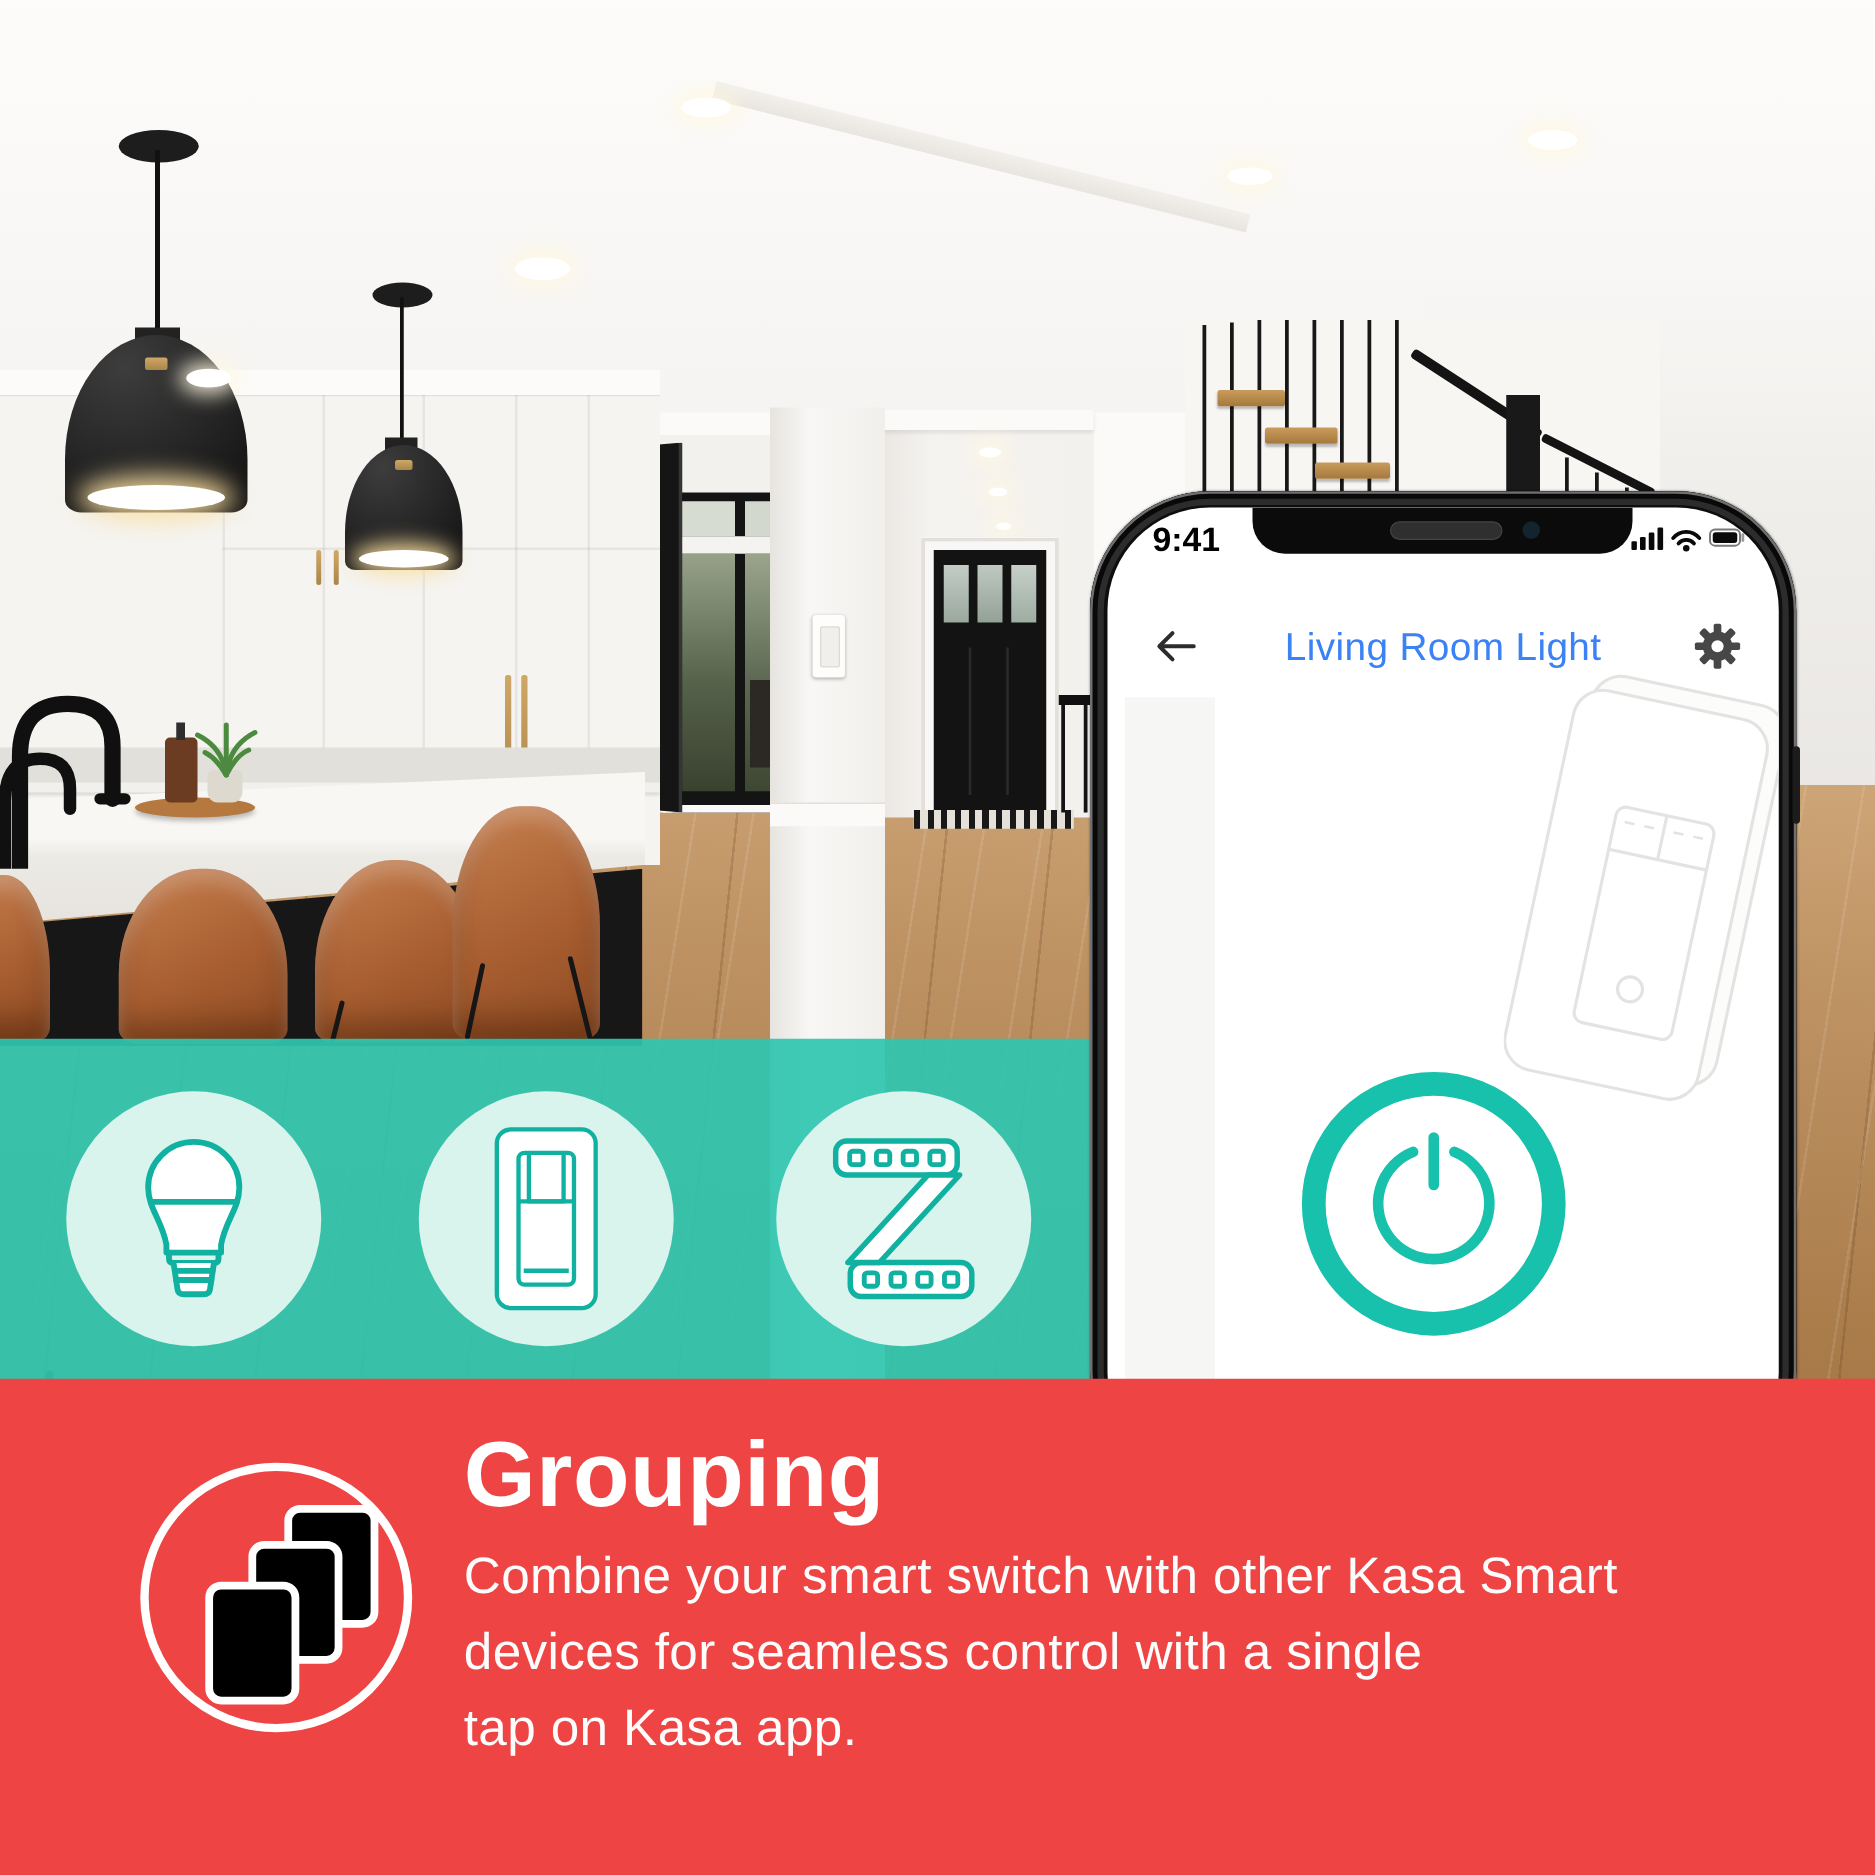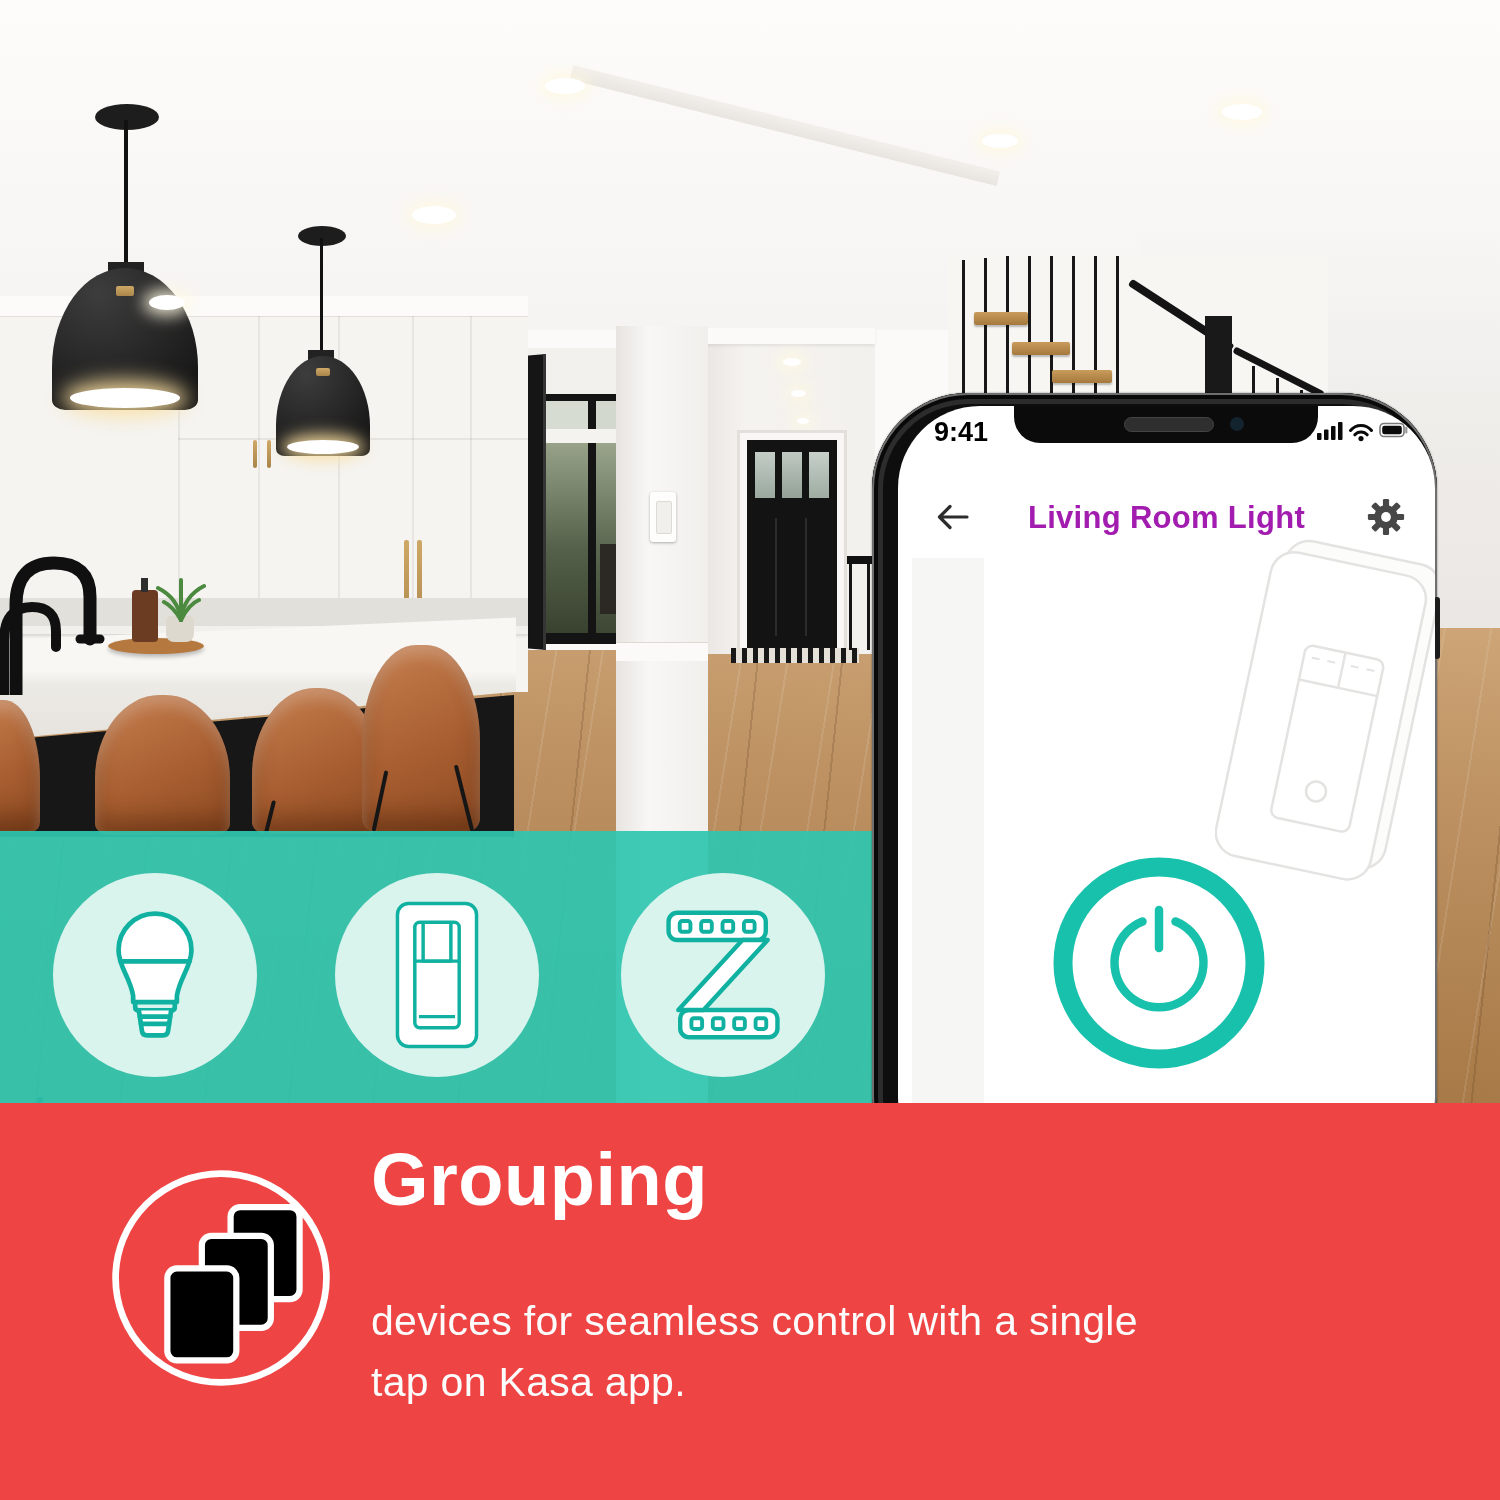--- a/index.html
+++ b/index.html
@@ -12,21 +12,21 @@
   .bal{background:#181818;}
   .step{background:linear-gradient(180deg,#c99c5d,#a5793c);border-radius:2px;box-shadow:0 2px 2px rgba(0,0,0,.25);}
   .rlight{background:#fff;border-radius:50%;box-shadow:0 0 16px 6px rgba(255,248,225,.85);}
   .seam{background:rgba(0,0,0,.06);}
   .brass{background:linear-gradient(180deg,#cfa866,#a9854a);border-radius:2px;}
   .circle-chip{background:rgba(226,245,240,.95);border-radius:50%;display:flex;align-items:center;justify-content:center;}
   .phone-frame{background:#0e0e0e;border-radius:96px;
        box-shadow:inset 0 0 0 2px #6f6f6f,inset 0 0 0 6px #090909,inset 0 0 0 11px #2c2c2c,0 0 2px rgba(0,0,0,.5);}
   .screen{background:#ffffff;border-radius:82px;overflow:hidden;}
   .notch{background:#0b0b0b;border-radius:0 0 26px 26px;}
-  .ptitle{font-size:31px;color:#a21caf;font-weight:700;letter-spacing:.3px;text-align:center;}
+  .ptitle{font-size:31px;color:#3b82f6;font-weight:400;letter-spacing:.3px;text-align:center;}
   .ptime{font-size:27px;font-weight:700;color:#000;}
   .feature-heading{font-size:74px;font-weight:700;color:#ffffff;letter-spacing:.5px;}
   .feature-line{font-size:41px;color:#fcfcfc;letter-spacing:.3px;}
 </style>
 </head>
 <body>
 
 <div id="stage">
 
   <div class="a" style="left:0;top:0;width:1500px;height:1165px;">
@@ -226,21 +226,21 @@
             <rect x="11.5" y="44.5" width="11" height="11" rx="2.5"></rect>
             <rect x="33.5" y="44.5" width="11" height="11" rx="2.5"></rect>
           </g>
         </g>
       </svg>
     </div>
   </div>
 
   <div class="a phone-frame" style="left:872px;top:393px;width:565px;height:800px;">
     <div class="a" style="right:-3px;top:204px;width:6px;height:62px;background:#1c1c1c;border-radius:3px;"></div>
-    <div class="a screen" style="left:26px;top:13px;width:537px;height:774px;">
+    <div class="a screen" style="left:14px;top:13px;width:537px;height:774px;">
 
       <div class="a" style="left:14px;top:152px;width:72px;height:622px;background:#f6f6f4;"></div>
 
       <svg class="a" style="left:317px;top:124px;" width="220" height="400" viewBox="0 0 220 400">
         <g transform="rotate(12 110 200)" fill="#ffffff" stroke="#e4e3e1" stroke-width="2.5" stroke-linejoin="round">
           <rect x="36" y="18" width="158" height="310" rx="24" fill="#fcfcfb"></rect>
           <rect x="24" y="32" width="158" height="310" rx="24"></rect>
           <rect x="74" y="120" width="80" height="176" rx="8"></rect>
           <path d="M74 156 H154" fill="none"></path>
           <path d="M114 120 V156" fill="none"></path>
@@ -304,17 +304,18 @@
   <div class="a" style="left:0;top:1103px;width:1500px;height:436px;background:#ef4444;">
     <svg class="a" style="left:105px;top:60px;" width="232" height="230" viewBox="0 0 240 240">
       <ellipse cx="120" cy="120" rx="110" ry="109" fill="none" stroke="#ffffff" stroke-width="7"></ellipse>
       <g fill="#000000" stroke="#ffffff" stroke-width="6.5">
         <rect x="130" y="46" width="72" height="96" rx="10"></rect>
         <rect x="100" y="76" width="72" height="96" rx="10"></rect>
         <rect x="64" y="110" width="72" height="96" rx="10"></rect>
       </g>
     </svg>
     <div class="a feature-heading" style="left:371px;top:34px;">Grouping</div>
+    <div class="a feature-line" style="left:371px;top:134px;">Combine your smart switch with other Kasa Smart</div>
     <div class="a feature-line" style="left:371px;top:256px;">tap on Kasa app.</div>
     <div class="a feature-line" style="left:371px;top:195px;">devices for seamless control with a single</div>
   </div>
 
 </div>
 
 </body></html>

